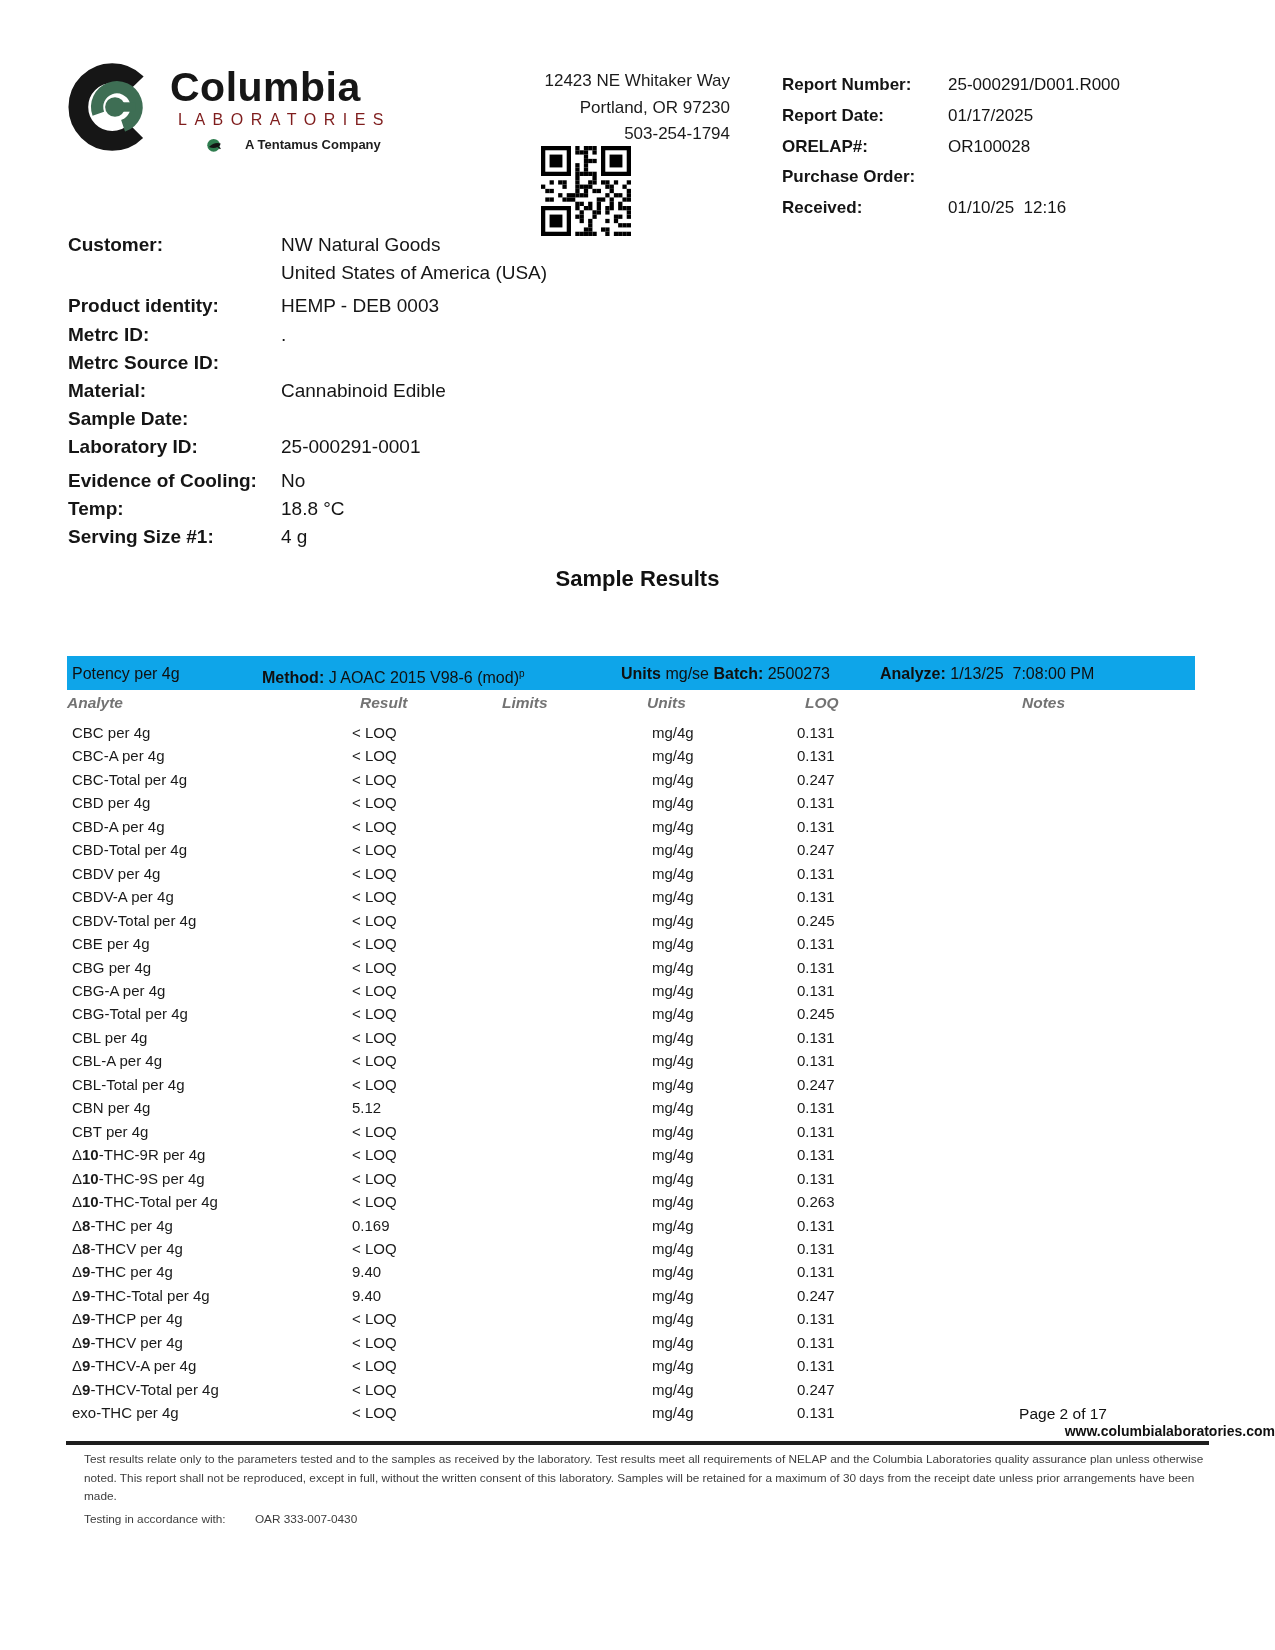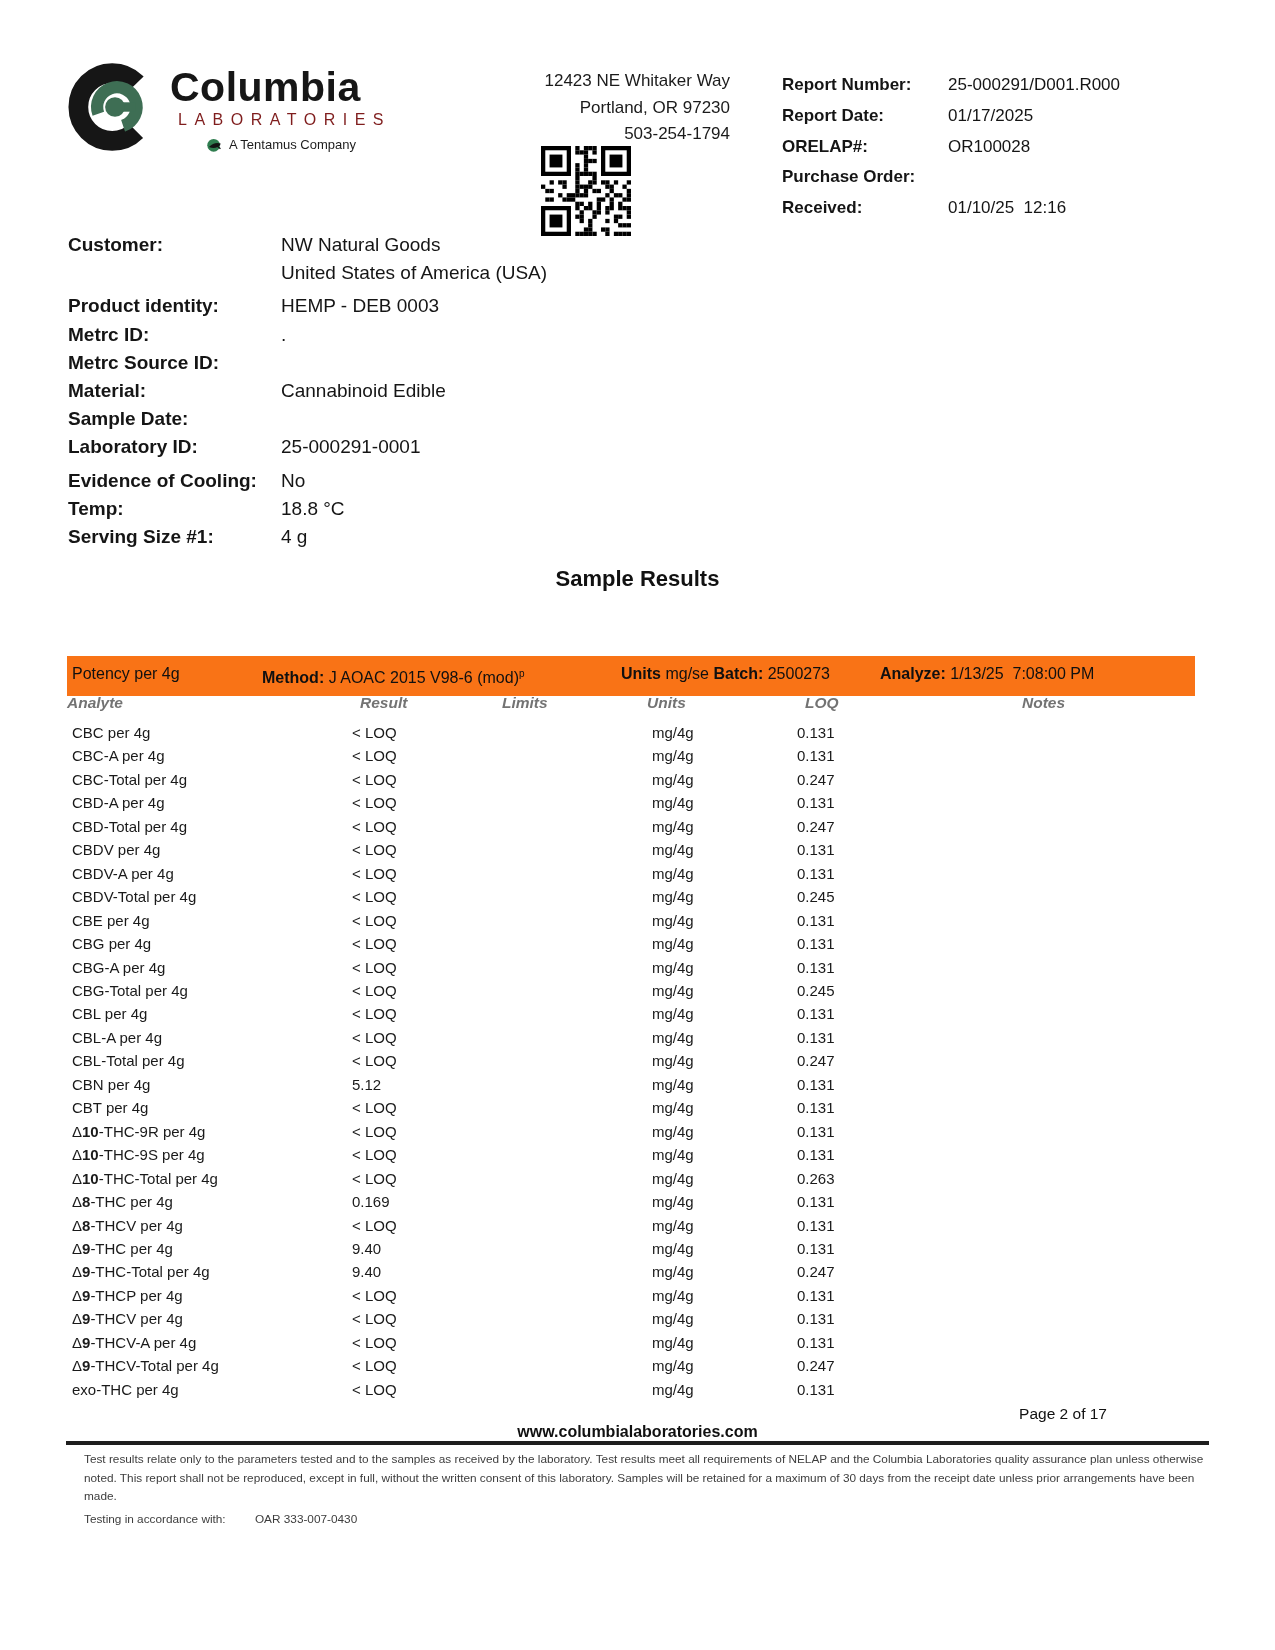--- a/index.html
+++ b/index.html
@@ -5,22 +5,22 @@
   html,body{margin:0;padding:0;background:#ffffff;}
   .page{position:relative;width:1275px;height:1650px;background:#fff;
         font-family:"Liberation Sans",sans-serif;color:#151515;overflow:hidden;}
 
   
   .logo-block{position:absolute;left:68px;top:60px;display:flex;align-items:flex-start;}
   .logo-icon{width:94px;height:94px;flex:0 0 auto;}
   .logo-text{margin-left:8px;padding-top:6px;}
   .logo-name{font-size:41px;font-weight:bold;color:#161616;line-height:42px;letter-spacing:0.5px;}
   .logo-sub{font-size:16px;color:#7f1d1d;letter-spacing:7.5px;margin-top:3px;margin-left:8px;}
-  .logo-tagline{display:flex;align-items:center;gap:6px;margin-top:7px;margin-left:36px;
-                font-size:13px;font-weight:normal;color:#1d1d1d;}
+  .logo-tagline{display:flex;align-items:center;gap:22px;margin-top:7px;margin-left:36px;
+                font-size:13px;font-weight:bold;color:#1d1d1d;}
   .tentamus-icon{width:17px;height:17px;}
 
   .address{position:absolute;left:430px;top:68px;width:300px;text-align:right;
            font-size:17px;line-height:26.5px;color:#1b1b1b;}
   .qr{position:absolute;left:541px;top:146px;width:90px;height:90px;}
 
   .report-info{position:absolute;left:782px;top:70px;font-size:17px;}
   .ri-row{display:flex;line-height:30.8px;}
   .ri-label{font-weight:bold;width:166px;}
   .ri-value{white-space:pre;}
@@ -29,21 +29,21 @@
   .sample-info{position:absolute;left:68px;top:231px;font-size:19px;width:700px;}
   .si-row{display:flex;line-height:28.2px;}
   .si-label{font-weight:bold;width:213px;flex:0 0 auto;}
   .si-gap{margin-top:5px;}
 
   
   .section-title{position:absolute;top:566px;left:0;width:100%;text-align:center;
                  font-size:22px;font-weight:bold;color:#111;}
 
   
-  .band{position:absolute;left:67px;top:656px;width:1128px;height:40px;background:#f97316;
+  .band{position:absolute;left:67px;top:656px;width:1128px;height:34px;background:#0ea5e9;
         font-size:16px;color:#101010;}
   .band span.pos{position:absolute;top:0;line-height:36px;white-space:pre;}
   .band .b1{left:5px;}
   .band .b2{left:195px;}
   .band .b3{left:554px;}
   .band .b4{left:813px;}
   .band b{font-weight:bold;}
   .band sup{font-size:10px;vertical-align:super;}
 
   
@@ -53,22 +53,22 @@
               white-space:pre;overflow:hidden;}
   .results th.h-result{padding-left:8px;}
   .results th.h-loq{padding-left:11px;}
   .results td.col-analyte{padding-left:5px;}
   .results td.col-units{padding-left:5px;}
   .results td.col-loq{padding-left:3px;}
 
   
   .page-num{position:absolute;top:1405px;left:67px;width:1128px;box-sizing:border-box;
             text-align:right;padding-right:88px;font-size:15.5px;color:#111;}
-  .site{position:absolute;top:1423px;left:0;width:100%;text-align:center;
-        font-weight:bold;font-size:16px;color:#101010;}
+  .site{position:absolute;top:1423px;left:0;width:100%;text-align:right;
+        font-weight:bold;font-size:14px;color:#101010;}
   .rule{position:absolute;top:1441px;left:66px;width:1143px;height:0;
         border-top:4px solid #1e1e1e;}
   .disclaimer{position:absolute;top:1450px;left:84px;width:1146px;
               font-size:11.8px;color:#3d3d3d;line-height:18.6px;}
   .accordance{margin-top:4px;}
   .accordance .acc-label{margin-right:26px;}
 </style>
 </head>
 <body>
 
@@ -347,20 +347,28 @@
         </tr>
         <tr>
           <td class="col-analyte">CBC-Total per 4g</td>
           <td class="col-result">&lt; LOQ</td>
           <td class="col-limits"></td>
           <td class="col-units">mg/4g</td>
           <td class="col-loq">0.247</td>
           <td class="col-notes"></td>
         </tr>
         <tr>
+          <td class="col-analyte">CBD per 4g</td>
+          <td class="col-result">&lt; LOQ</td>
+          <td class="col-limits"></td>
+          <td class="col-units">mg/4g</td>
+          <td class="col-loq">0.131</td>
+          <td class="col-notes"></td>
+        </tr>
+        <tr>
           <td class="col-analyte">CBD-A per 4g</td>
           <td class="col-result">&lt; LOQ</td>
           <td class="col-limits"></td>
           <td class="col-units">mg/4g</td>
           <td class="col-loq">0.131</td>
           <td class="col-notes"></td>
         </tr>
         <tr>
           <td class="col-analyte">CBD-Total per 4g</td>
           <td class="col-result">&lt; LOQ</td>

